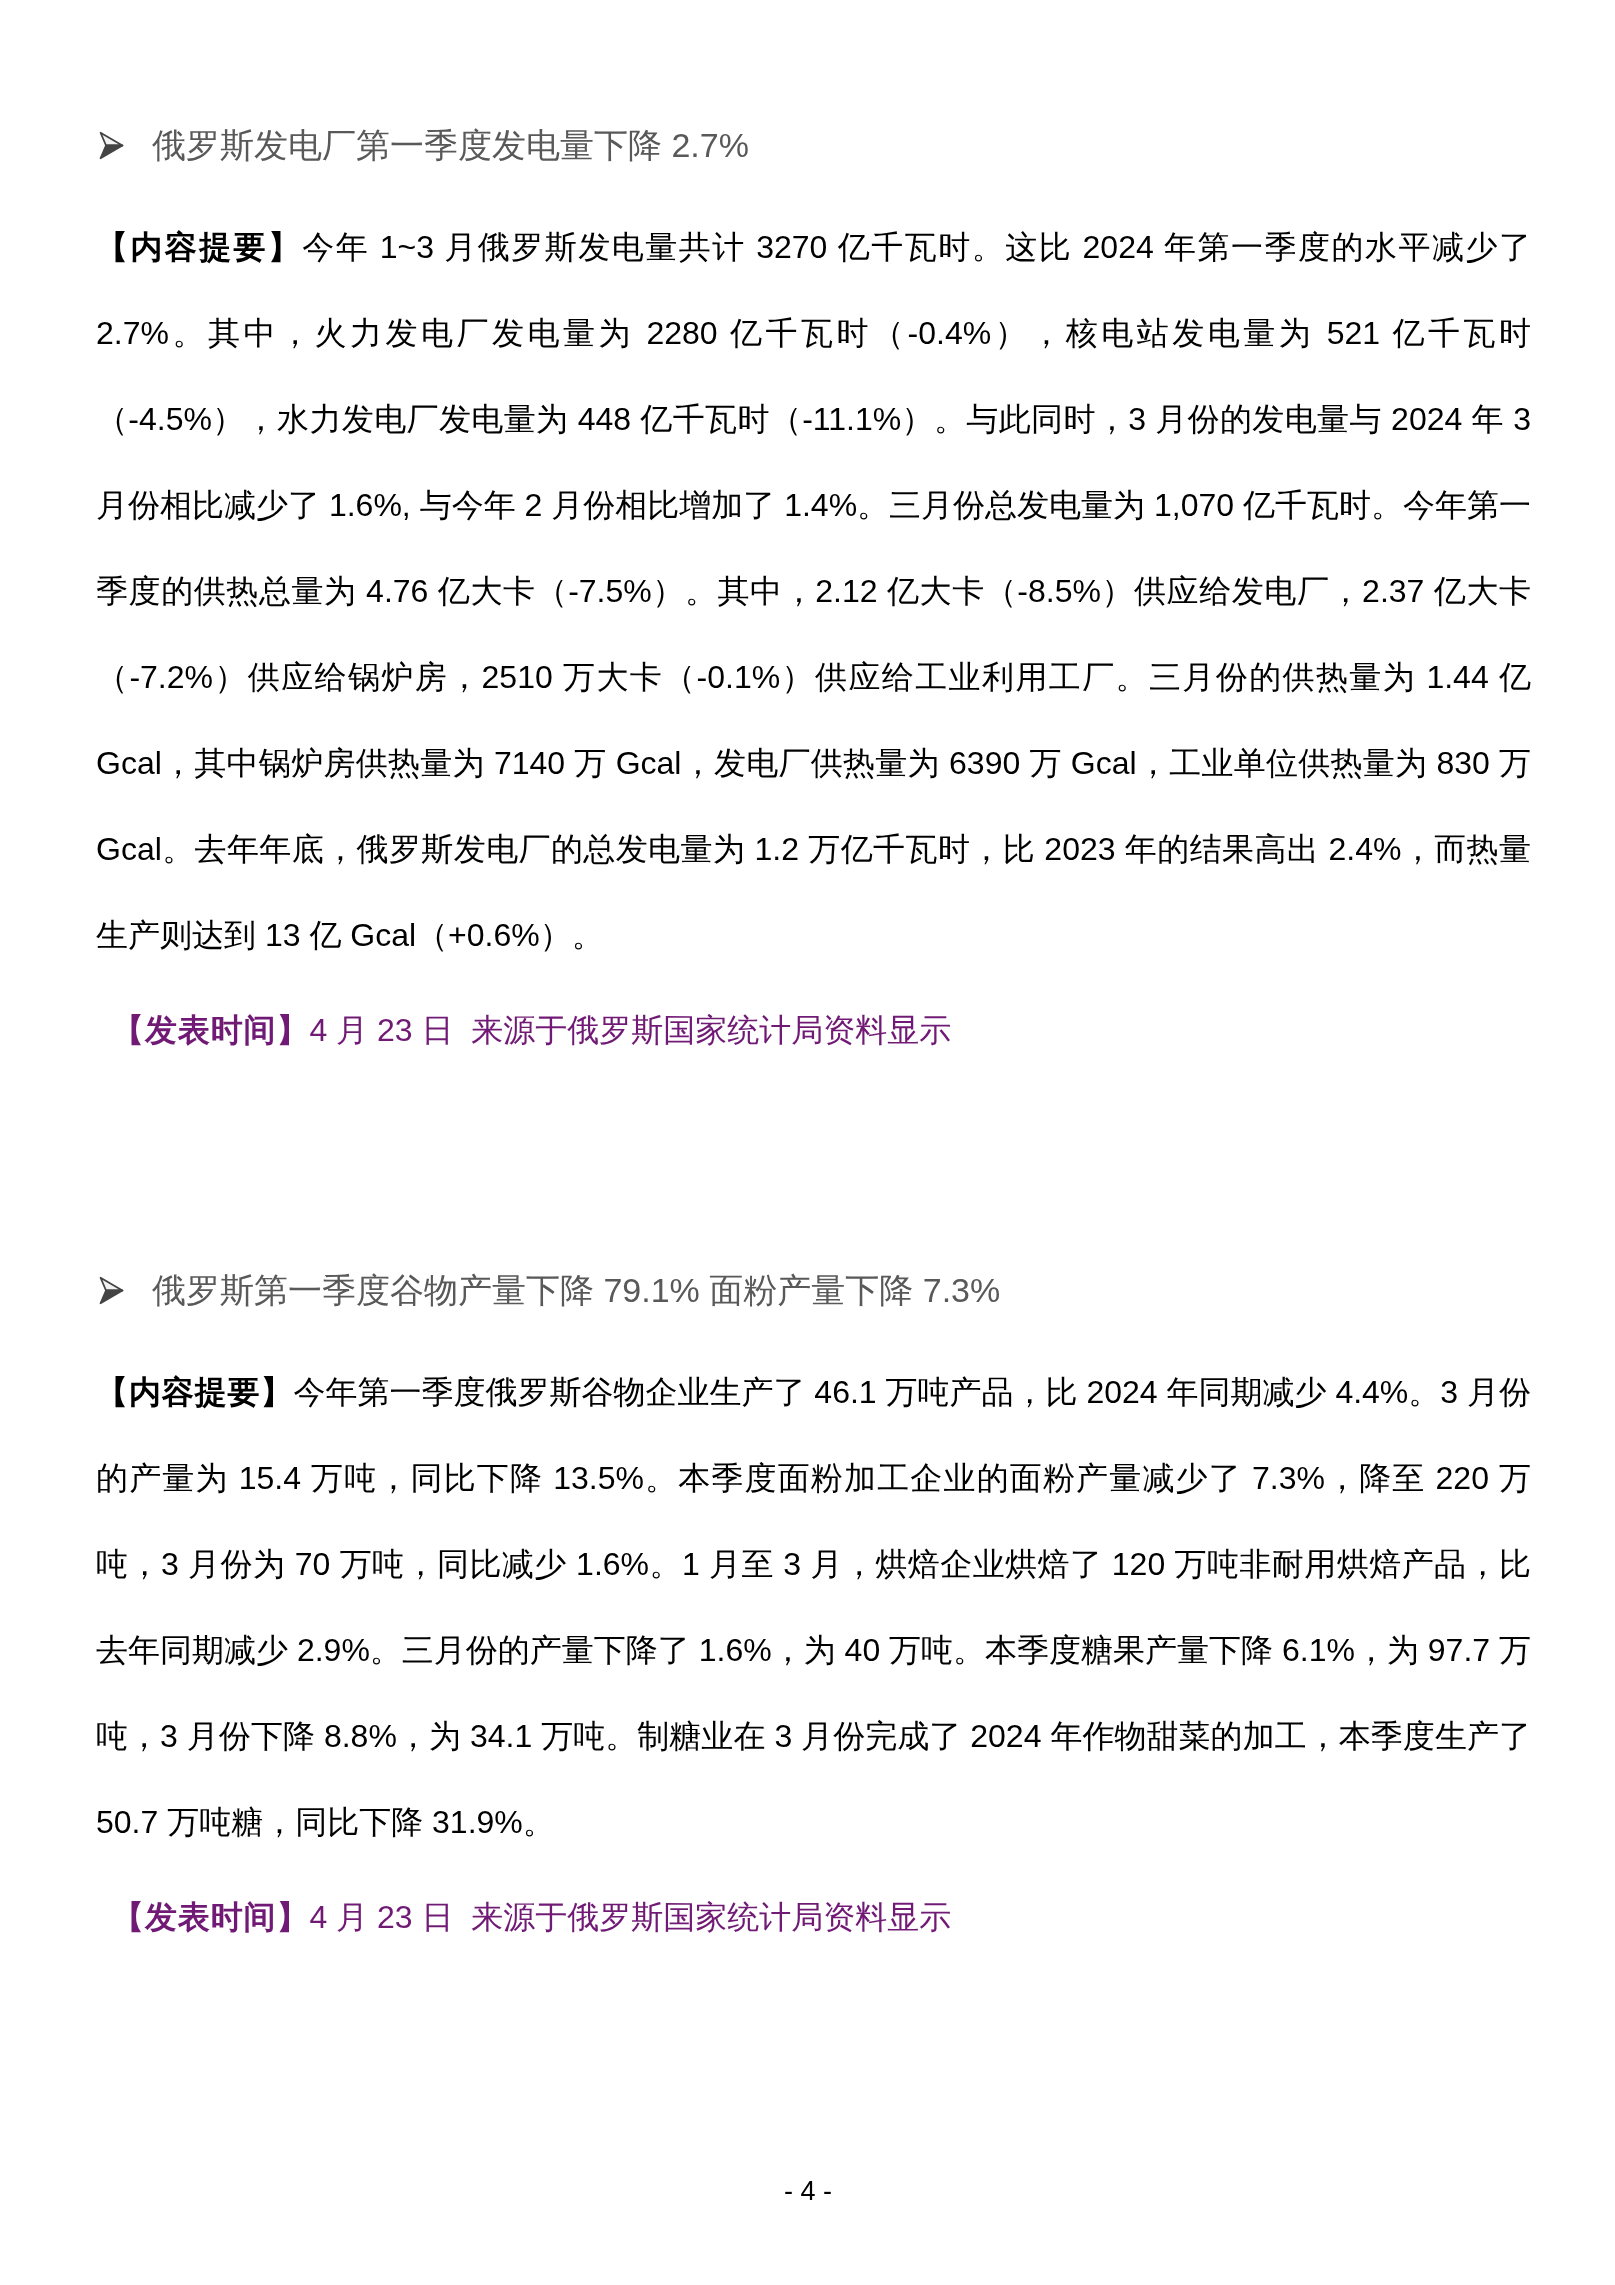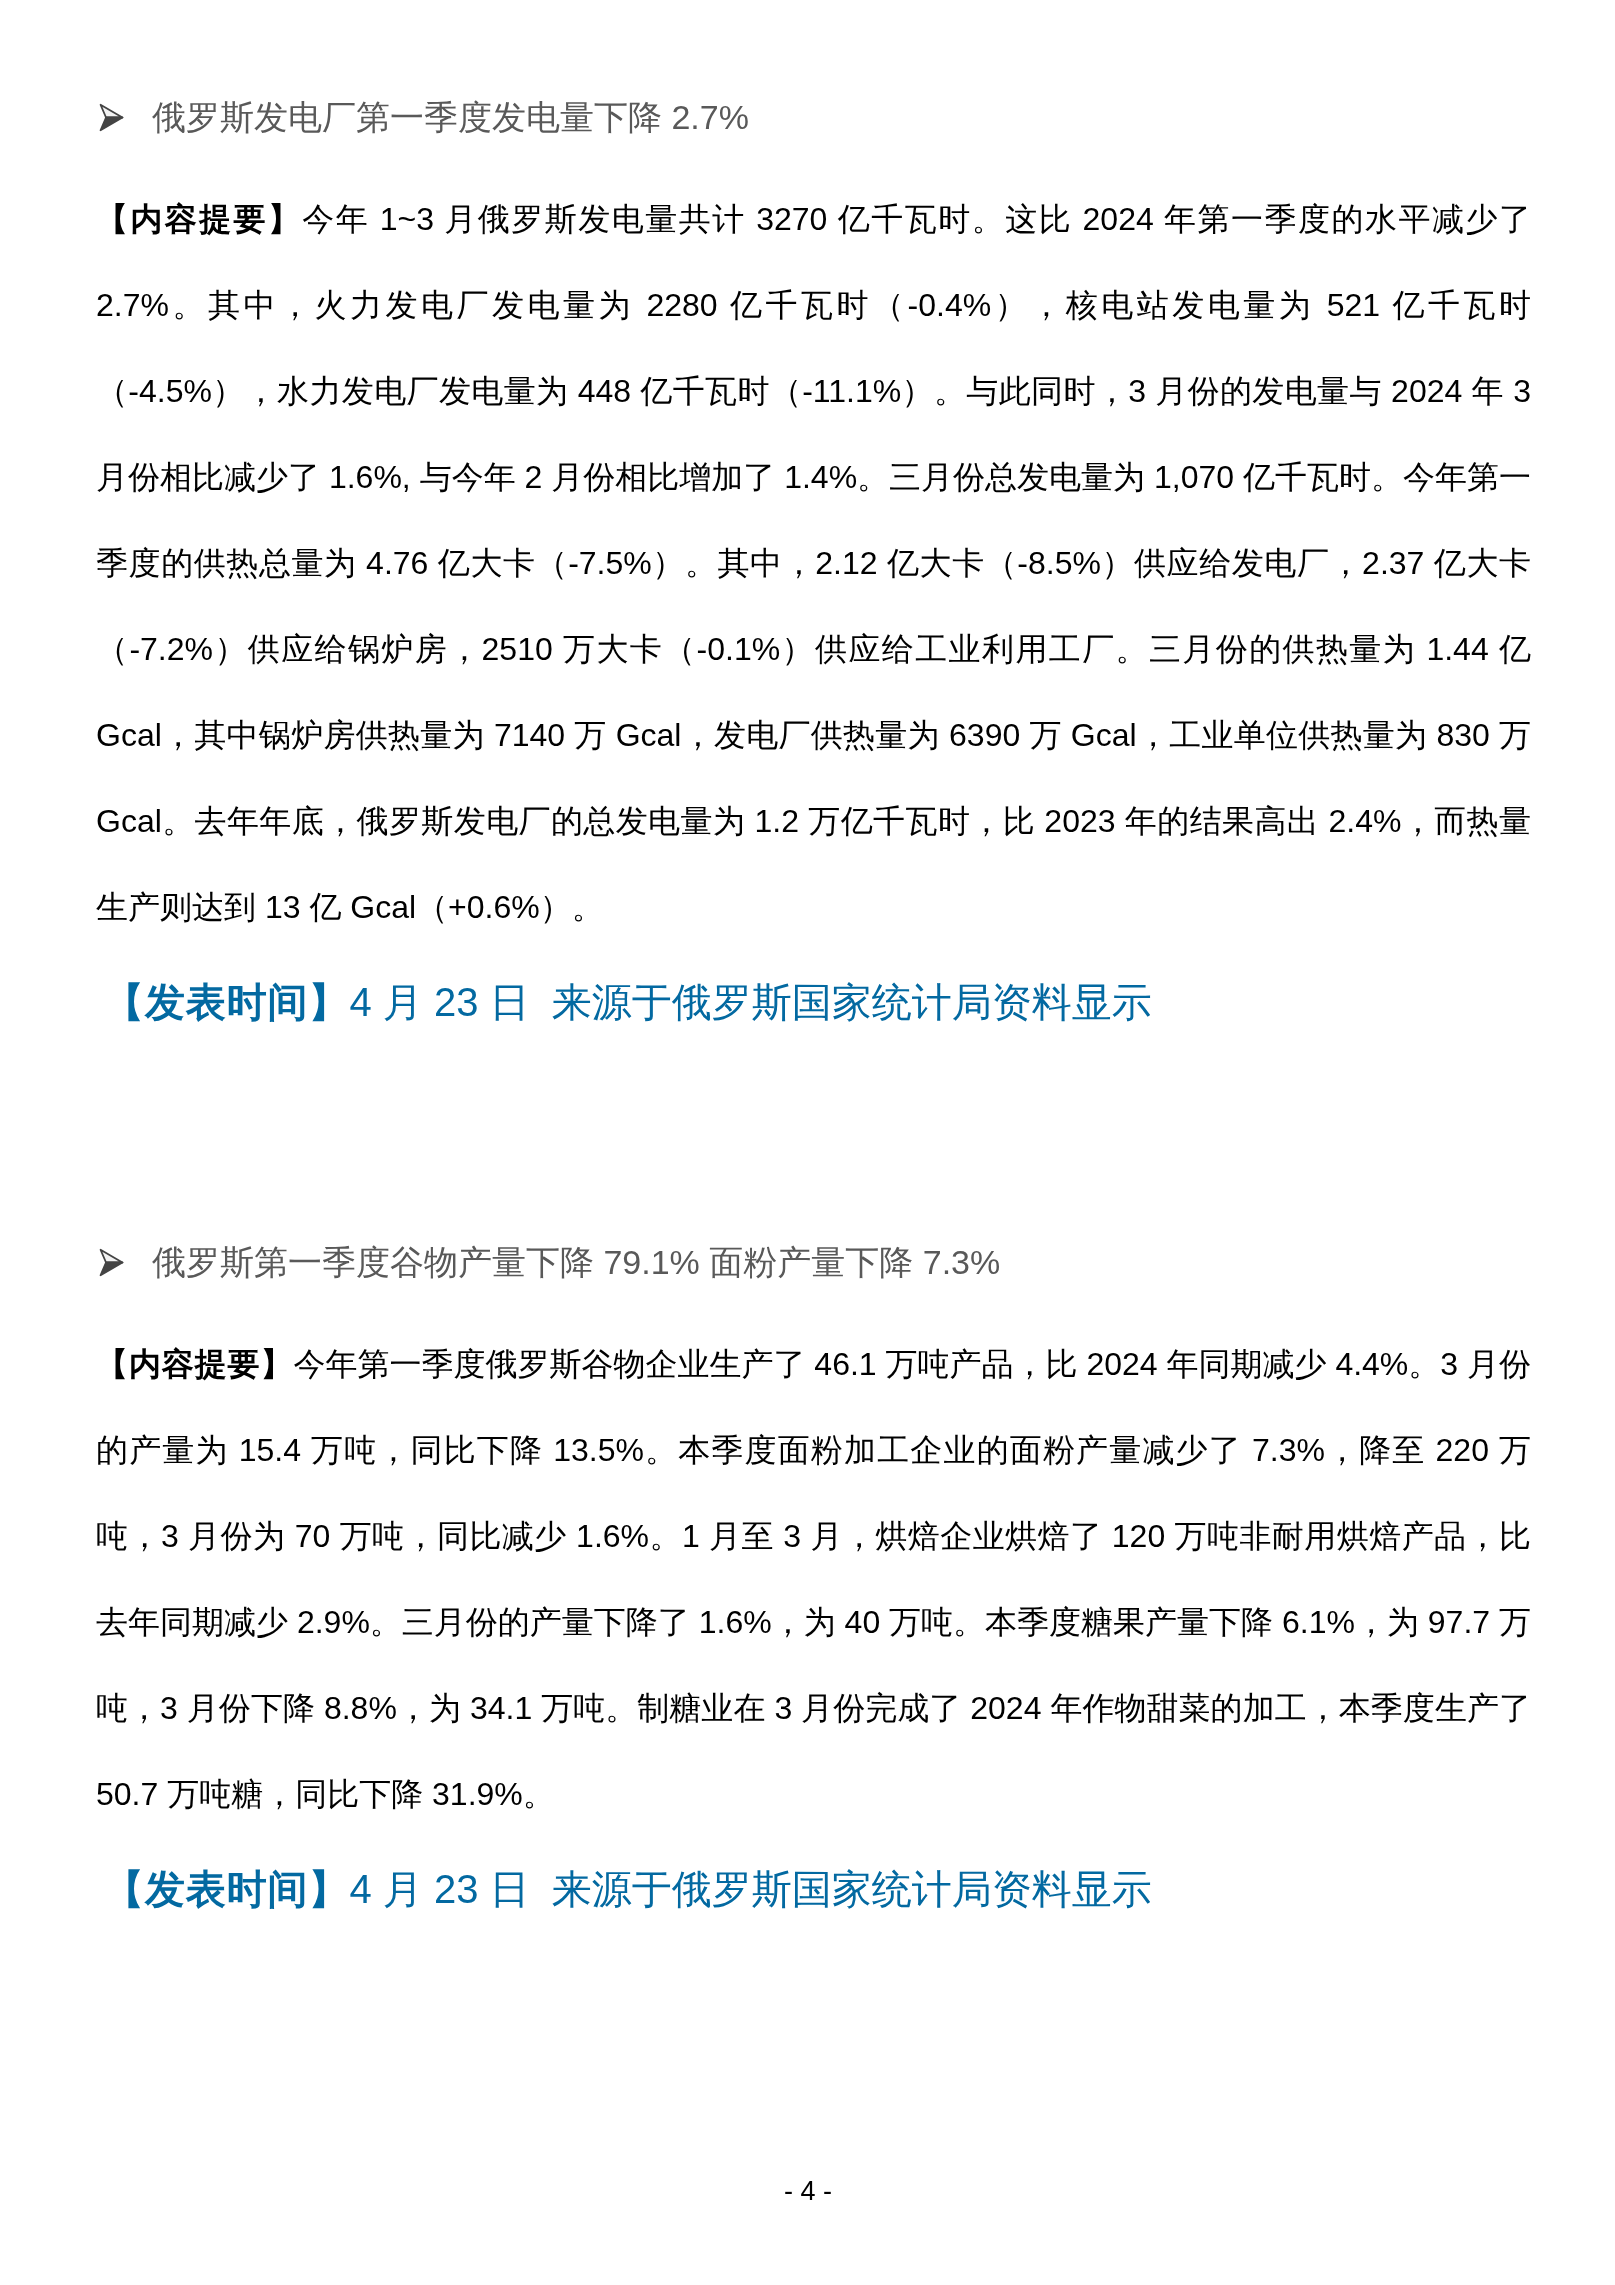--- a/index.html
+++ b/index.html
@@ -25,21 +25,21 @@
   .heading {
     margin: 0;
     font-size: 34px;
     font-weight: 400;
     color: #595959;
     line-height: 51px;
     display: flex;
     align-items: center;
   }
   .heading-first {
-    margin-top: 92px;
+    margin-top: 120px;
   }
   .heading-second {
     margin-top: 192px;
   }
   .bullet {
     display: inline-flex;
     width: 31px;
     height: 31px;
     margin-right: 25px;
     flex: 0 0 auto;
@@ -52,24 +52,24 @@
     text-align: justify;
     color: #000000;
     white-space: pre-wrap;
   }
   .body-para .label,
   .publish-line .label {
     font-weight: 700;
     letter-spacing: 0.9px;
   }
   .publish-line {
-    margin: 9px 0 0 8px;
-    font-size: 40px;
+    margin: 9px 0 0 16px;
+    font-size: 32px;
     line-height: 86px;
-    color: #0369a1;
+    color: #701a75;
     white-space: pre-wrap;
   }
   .footer {
     position: absolute;
     left: 0;
     right: 0;
     top: 2173px;
     text-align: center;
     font-size: 27px;
     line-height: 36px;

